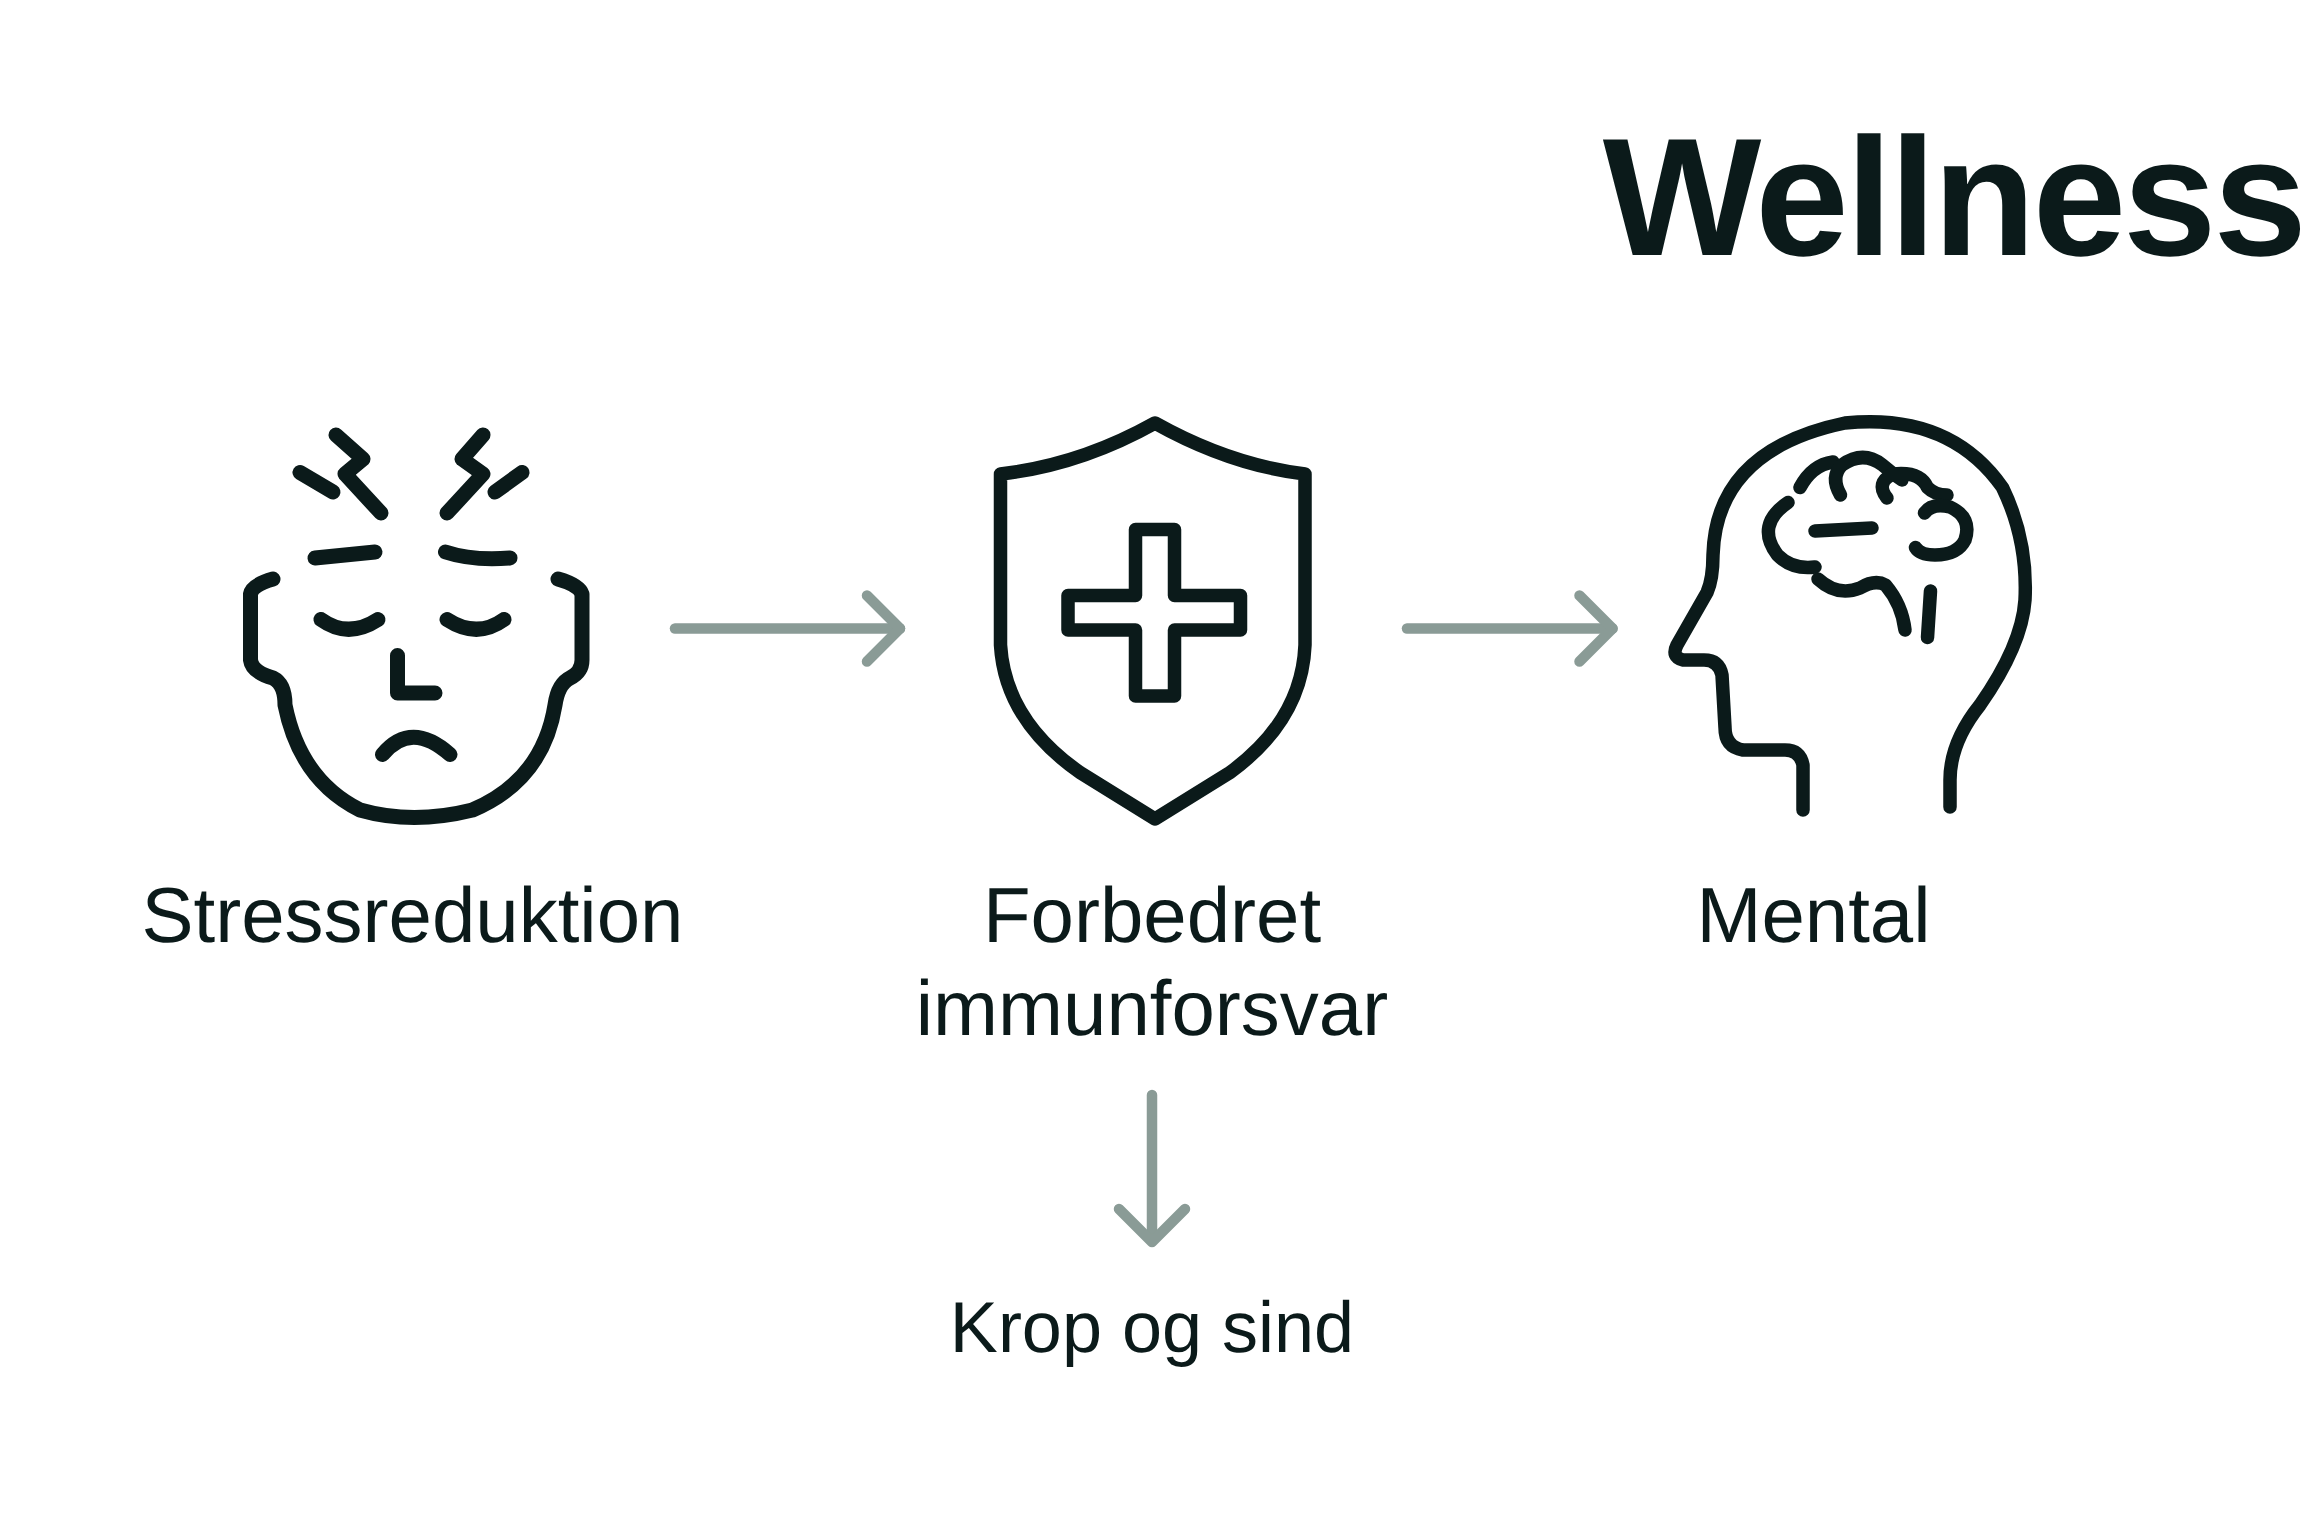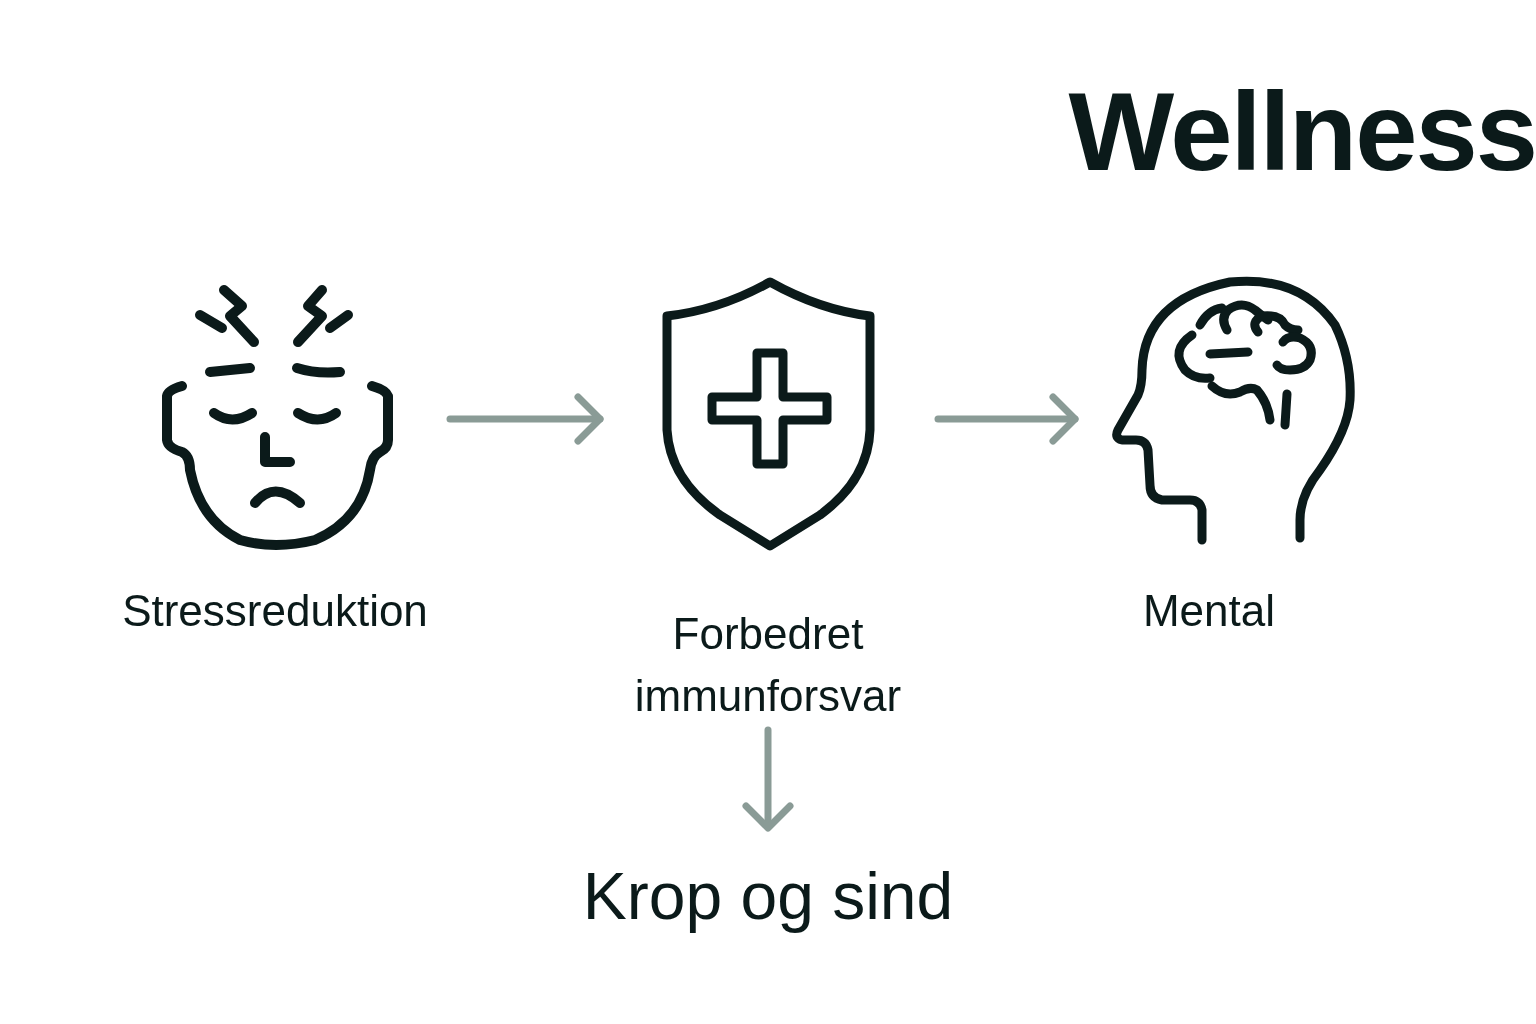--- a/index.html
+++ b/index.html
@@ -1,24 +1,24 @@
 <!DOCTYPE html>
 <html><head>
 <meta charset="utf-8">
 <style>
   html, body { margin: 0; padding: 0; background: #ffffff; }
   body { width: 1536px; height: 1024px; position: relative; overflow: hidden;
          font-family: "Liberation Sans", "DejaVu Sans", sans-serif; color: #0b1a1a; }
   .title { position: absolute; left: 0; width: 1536px; top: 70px; text-align: right;
            font-size: 112px; font-weight: 700; letter-spacing: -2px; line-height: 1.1; color: #0b1a1a; }
   .icon { position: absolute; }
-  .label { position: absolute; text-align: center; font-size: 44px; line-height: 62px; color: #0b1a1a; }
+  .label { position: absolute; text-align: center; font-size: 52px; line-height: 62px; color: #0b1a1a; }
   .arrow { position: absolute; }
   .footer { position: absolute; left: 0; width: 1536px; top: 858px; text-align: center;
-            font-size: 66px; font-weight: 400; color: #0b1a1a; }
+            font-size: 48px; font-weight: 400; color: #0b1a1a; }
 </style>
 </head>
 <body>
 
 <div class="title">Wellness</div>
 
 <svg class="icon" style="left:150px; top:270px;" width="260" height="290" viewBox="0 0 260 290" fill="none" stroke="#0b1a1a" stroke-width="10" stroke-linecap="round" stroke-linejoin="round">
 
   <path d="M74 20 L92 36 L80 46 L104 72"></path>
   <path d="M50 45 L72 58"></path>
@@ -65,21 +65,21 @@
   <path d="M183 72 Q188 65 200 68 Q215 75 210 90 Q205 100 190 100 Q180 100 177 95"></path>
   <path d="M110 84 L148 82"></path>
   <path d="M112 116 Q125 128 140 122 Q150 116 157 120 Q168 133 170 150"></path>
   <path d="M187 124 L185 155"></path>
 </svg>
 
 <div class="label" style="left:40px; width:470px; top:580px;">
   <span>Stressreduktion</span>
 </div>
 
-<div class="label" style="left:545px; width:446px; top:580px;margin-top:23px;">
+<div class="label" style="left:545px; width:446px; top:580px;">
   <div>Forbedret</div>
   <div>immunforsvar</div>
 </div>
 
 <div class="label" style="left:1064px; width:290px; top:580px;">
   <div>Mental</div>
 </div>
 
 <svg class="arrow" style="left:738px; top:722px;" width="60" height="115" viewBox="0 0 60 115" fill="none" stroke="#8a9b96" stroke-width="7" stroke-linecap="round" stroke-linejoin="round">
   <path d="M30 8 L30 105"></path>

